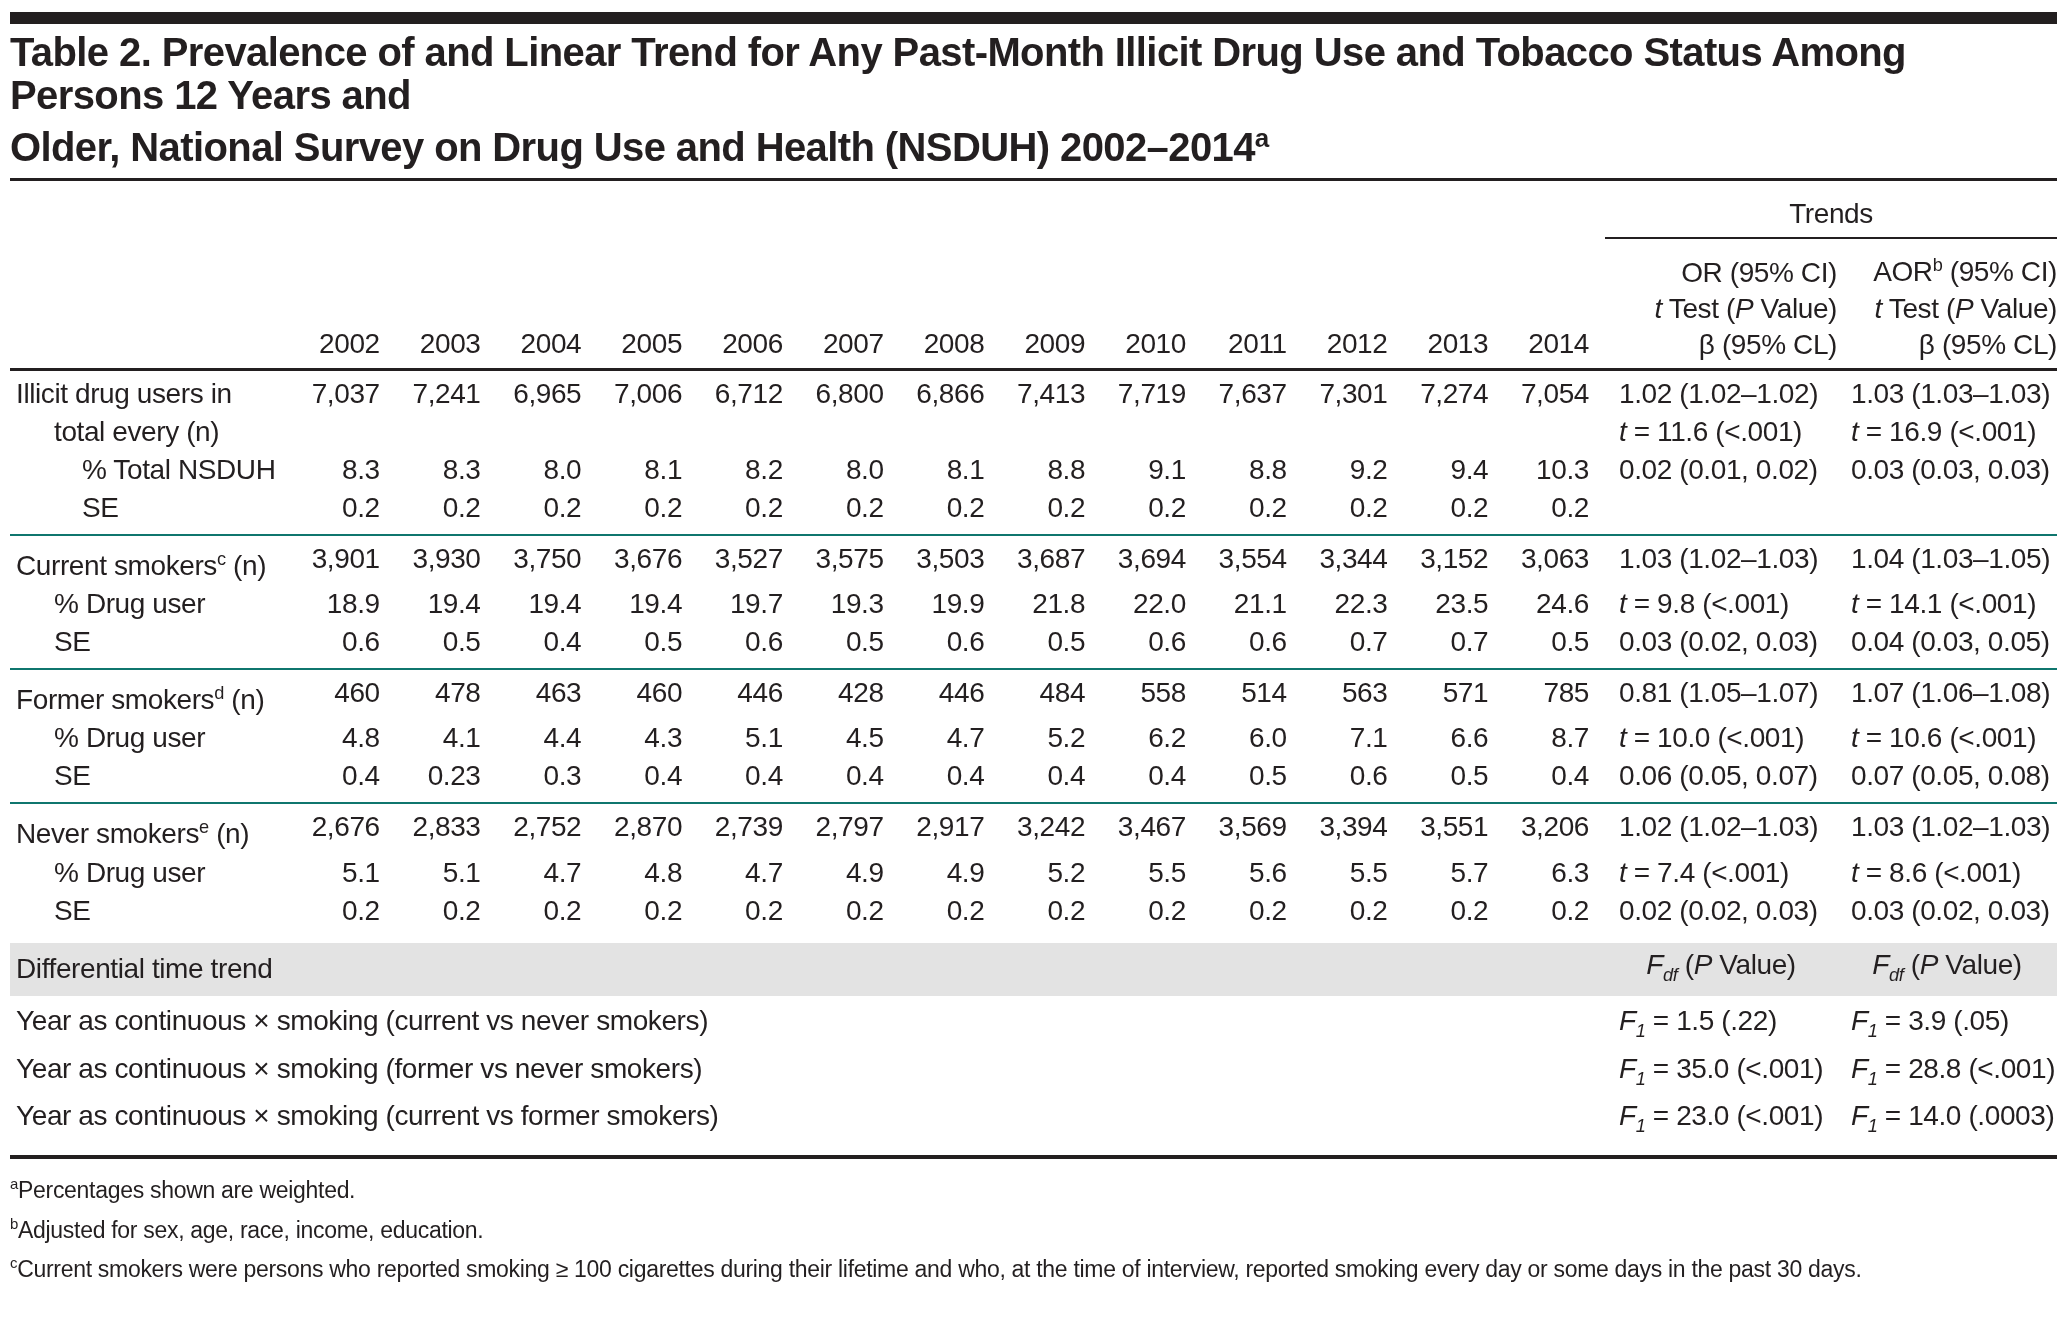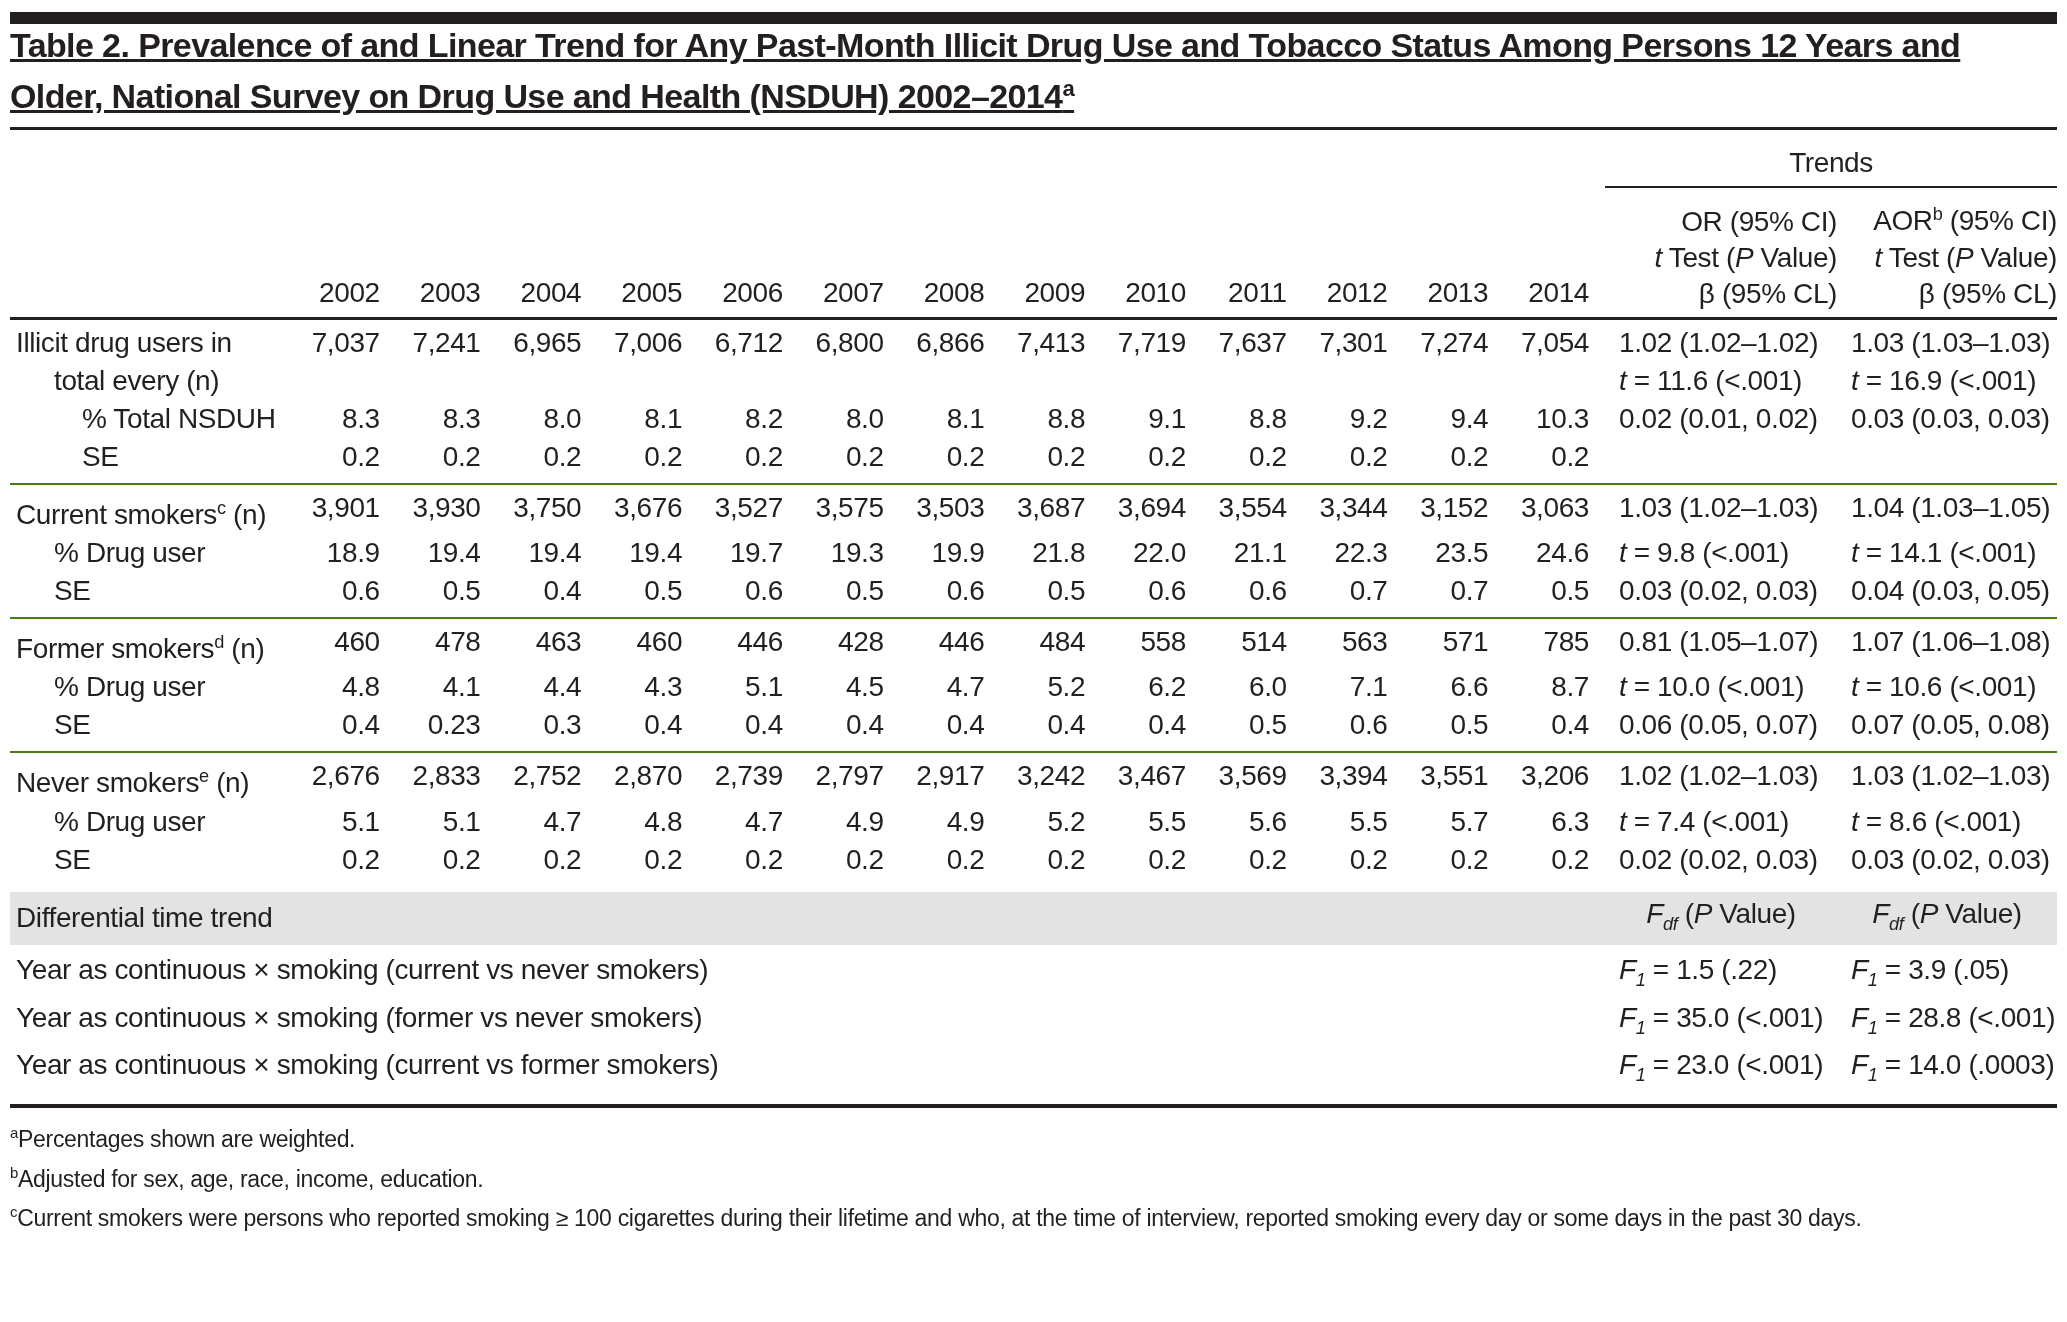--- a/index.html
+++ b/index.html
@@ -3,21 +3,21 @@
 <meta charset="utf-8">
 <style>
   html,body{margin:0;padding:0;background:#ffffff;}
   .page{
     width:2067px;height:1322px;box-sizing:border-box;
     padding:12px 10px 0 10px;overflow:hidden;
     font-family:"Liberation Sans","DejaVu Sans",sans-serif;
     color:#231f20;letter-spacing:-0.4px;
   }
   .topbar{height:12px;background:#231f20;}
-  .title{font-size:34px;font-weight:bold;line-height:43px;margin:0 0 9px 0;letter-spacing:-0.6px;text-decoration:underline;}
+  .title{font-size:40px;font-weight:bold;line-height:43px;margin:7px 0 9px 0;letter-spacing:-0.6px;}
   .title-rule{border-top:3px solid #231f20;}
 
   
   .trow{display:grid;grid-template-columns:285px repeat(13,1fr) 232px 220px;align-items:start;}
 
   .cell,.lline,.tline,.thl{font-size:28px;line-height:38px;}
   .label-cell{text-align:left;}
   .lline.ind0{padding-left:6px;}
   .lline.ind1{padding-left:44px;}
   .lline.ind2{padding-left:72px;}
@@ -28,21 +28,21 @@
   .header-block{padding-top:16px;border-bottom:3px solid #231f20;}
   .trends-span{grid-column:15/17;text-align:center;font-size:28px;line-height:34px;
                border-bottom:2px solid #231f20;padding-bottom:6px;margin-bottom:8px;}
   .head-row{align-items:end;padding-bottom:5px;}
   .trend-head{text-align:right;padding-left:0;}
   .thl{line-height:36px;}
   .head-row .year-cell{font-size:28px;}
 
   
   .group{padding:4px 0 7px 0;}
-  .group + .group{border-top:2px solid #4d7c0f;}
+  .group + .group{border-top:2px solid #0f766e;}
   .body-row{min-height:38px;}
 
   
   .band{background:#e3e3e3;margin-top:6px;align-items:center;min-height:44px;}
   .band-label{grid-column:1/15;padding-left:6px;font-size:28px;line-height:44px;}
   .band-f{text-align:center;padding-left:0;line-height:44px;}
 
   .diff-rows{padding:6px 0 10px 0;}
   .diff-label{grid-column:1/15;padding-left:6px;white-space:nowrap;}
 

